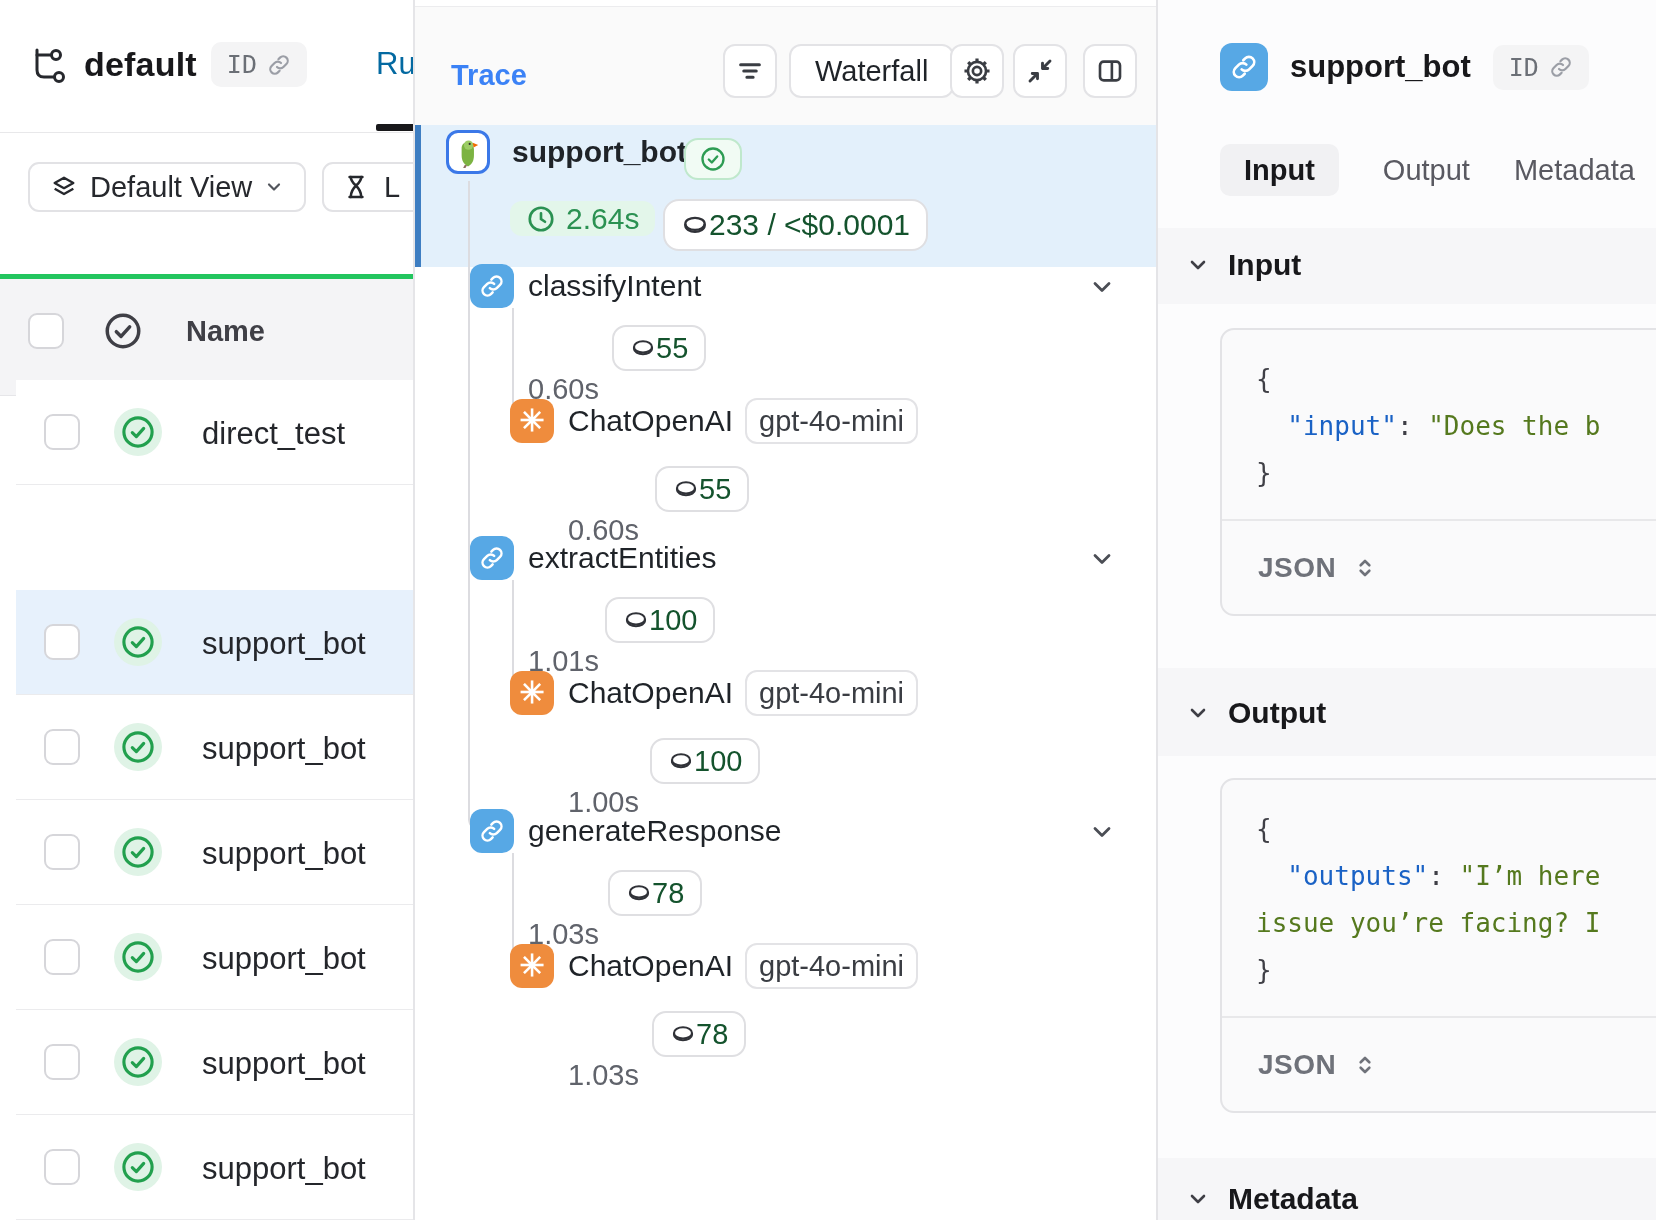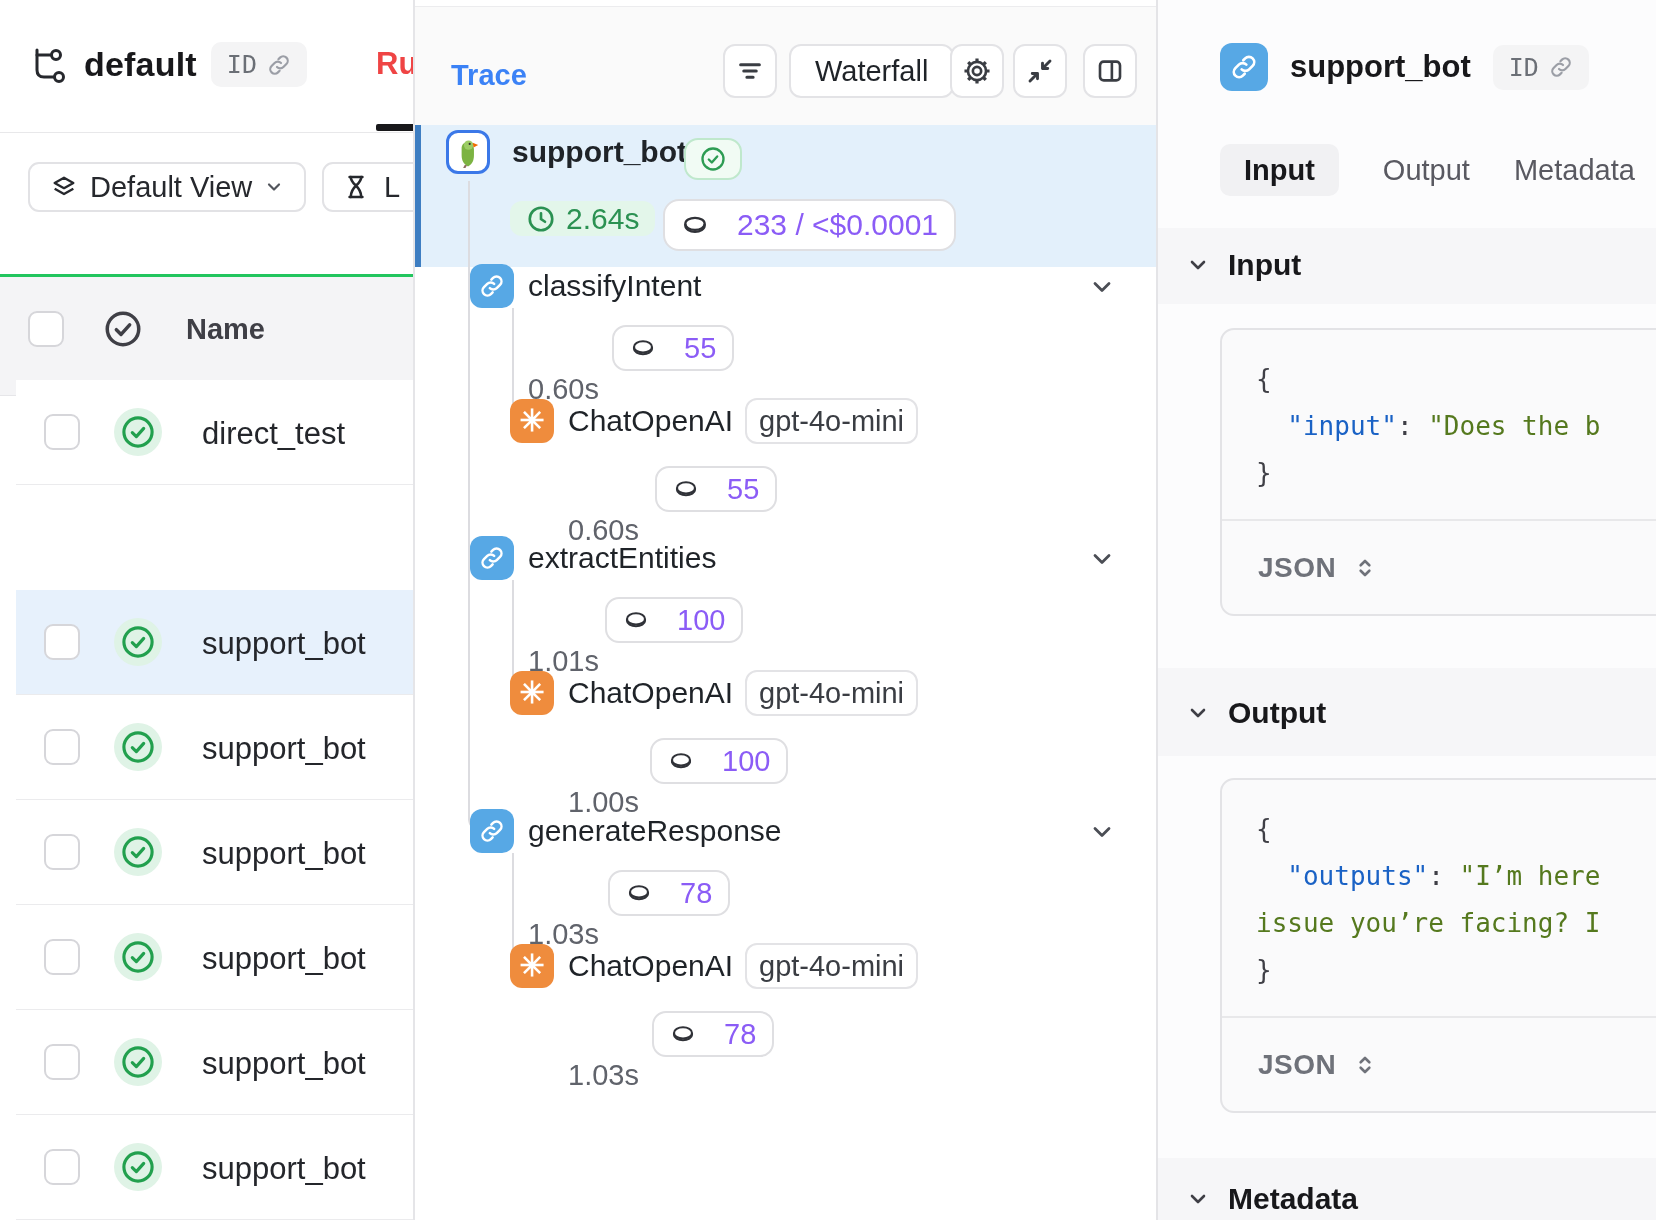--- a/index.html
+++ b/index.html
@@ -10,27 +10,27 @@
   }
   svg { display:block; }
 
   
   #left-panel { position:absolute; left:0; top:0; width:415px; height:1220px; background:#fff; border-right:2px solid #e5e5e8; overflow:hidden; }
   .lp-header { position:relative; height:133px; border-bottom:1px solid #e8e8ea; }
   .lp-title-row { position:absolute; left:28px; top:42px; display:flex; align-items:center; gap:14px; }
   .lp-title { font-size:34px; font-weight:700; color:#18181b; letter-spacing:.2px; }
   .id-badge { display:inline-flex; align-items:center; gap:10px; background:#f4f4f5; border-radius:10px; padding:8px 16px; }
   .id-badge .id-text { font-family:"DejaVu Sans Mono", monospace; font-size:25px; color:#6b6f76; }
-  .runs-tab { position:absolute; left:376px; top:46px; font-size:31px; font-weight:700; color:#ef4444; white-space:nowrap; }
+  .runs-tab { position:absolute; left:376px; top:46px; font-size:31px; font-weight:400; color:#0369a1; white-space:nowrap; }
   .runs-underline { position:absolute; left:376px; top:124px; width:60px; height:7px; background:#18181b; border-radius:2px; }
   .lp-filters { position:absolute; left:0; top:133px; width:100%; height:140px; }
   .btn { display:inline-flex; align-items:center; background:#fff; border:2px solid #e2e2e5; border-radius:11px; color:#26282d; }
   .view-btn { position:absolute; left:28px; top:29px; height:50px; padding:0 20px; gap:12px; font-size:29px; font-weight:500; }
   .range-btn { position:absolute; left:322px; top:29px; height:50px; width:170px; padding:0 18px; gap:14px; font-size:29px; font-weight:500; }
-  .tbl-header { position:absolute; left:0; top:274px; width:100%; height:122px; background:#f4f4f6; border-top:3px solid #22c55e; border-bottom:1px solid #e6e6e9; }
+  .tbl-header { position:absolute; left:0; top:274px; width:100%; height:122px; background:#f4f4f6; border-top:5px solid #22c55e; border-bottom:1px solid #e6e6e9; }
   .checkbox { position:absolute; left:28px; width:36px; height:36px; background:#fff; border:2px solid #d6d6da; border-radius:9px; }
   .name-col { position:absolute; left:186px; white-space:nowrap; }
   .tbl-header .name-col { font-size:29px; font-weight:700; color:#3f3f46; top:36px; }
   .trow { position:absolute; left:16px; width:100%; height:105px; border-bottom:1px solid #ebebed; background:#fff; }
   .trow.selected { background:#e7f1fc; }
   .trow .checkbox { top:34px; }
   .trow .name-col { top:36px; font-size:31px; font-weight:500; color:#24262b; }
   .status-halo { position:absolute; left:98px; top:28px; width:48px; height:48px; border-radius:50%; background:#dff3e6; display:flex; align-items:center; justify-content:center; }
 
   
@@ -47,21 +47,21 @@
   .conn-elbow { position:absolute; border-left:2px solid #dcdce0; border-bottom:2px solid #dcdce0; border-bottom-left-radius:12px; }
   .node-icon { position:absolute; width:44px; height:44px; border-radius:12px; display:flex; align-items:center; justify-content:center; }
   .node-icon.blue { background:#57a8e5; }
   .node-icon.orange { background:#ef8c3d; }
   .node-icon.rootbox { background:#fff; border:3px solid #3b78e8; }
   .node-label { position:absolute; font-size:30px; font-weight:500; color:#1f2328; white-space:nowrap; }
   .node-label.root { font-weight:600; }
   .ok-badge { position:absolute; display:flex; align-items:center; justify-content:center; width:58px; height:42px; background:#f1fbf4; border:2px solid #bfe8cc; border-radius:14px; }
   .stat-time { position:absolute; font-size:29px; color:#60636b; white-space:nowrap;margin-top:40px; }
   .time-pill { position:absolute; display:flex; align-items:center; gap:10px; height:35px; padding:0 16px; background:#e3f6ea; border-radius:12px; color:#2b9152; font-size:30px; font-weight:500; }
-  .token-pill { position:absolute; display:flex; align-items:center; gap:28px; height:46px; padding:0 16px; background:#fff; border:2px solid #dfdfe2; border-radius:14px; color:#8b5cf6; font-size:29px; }
+  .token-pill { position:absolute; display:flex; align-items:center; gap:0; height:46px; padding:0 16px; background:#fff; border:2px solid #dfdfe2; border-radius:14px; color:#14532d; font-size:29px; }
   .token-pill.big { height:52px; border-radius:16px; font-size:30px; }
   .model-pill { position:absolute; display:flex; align-items:center; height:46px; padding:0 12px; background:#fff; border:2px solid #e3e3e6; border-radius:12px; color:#3a3d43; font-size:29px; }
   .row-chevron { position:absolute; color:#4b4e55; }
 
   
   #details-panel { position:absolute; left:1156px; top:0; width:500px; height:1220px; background:#fcfcfd; border-left:2px solid #e4e4e7; overflow:hidden; }
   .dp-title-row { position:absolute; left:62px; top:43px; display:flex; align-items:center; gap:22px; }
   .dp-icon { width:48px; height:48px; border-radius:12px; background:#57a8e5; display:flex; align-items:center; justify-content:center; }
   .dp-title { font-size:31px; font-weight:700; color:#18181b; }
   .dp-tabs { position:absolute; left:62px; top:144px; display:flex; align-items:center; gap:44px; }

